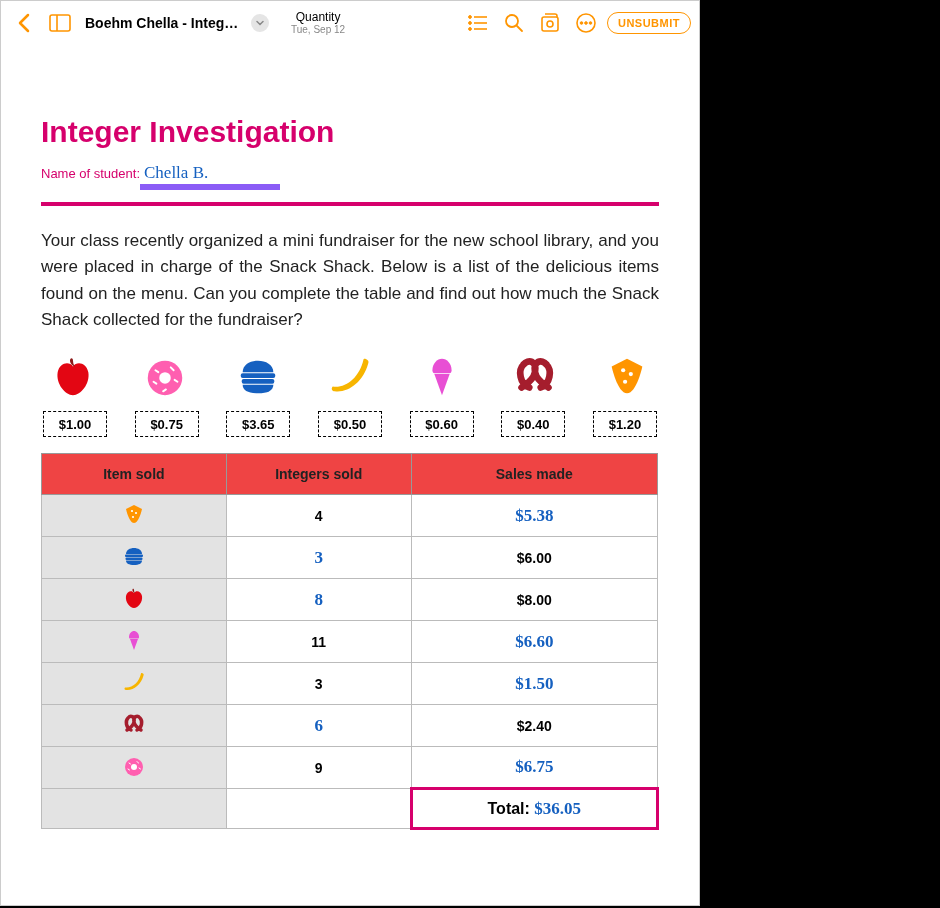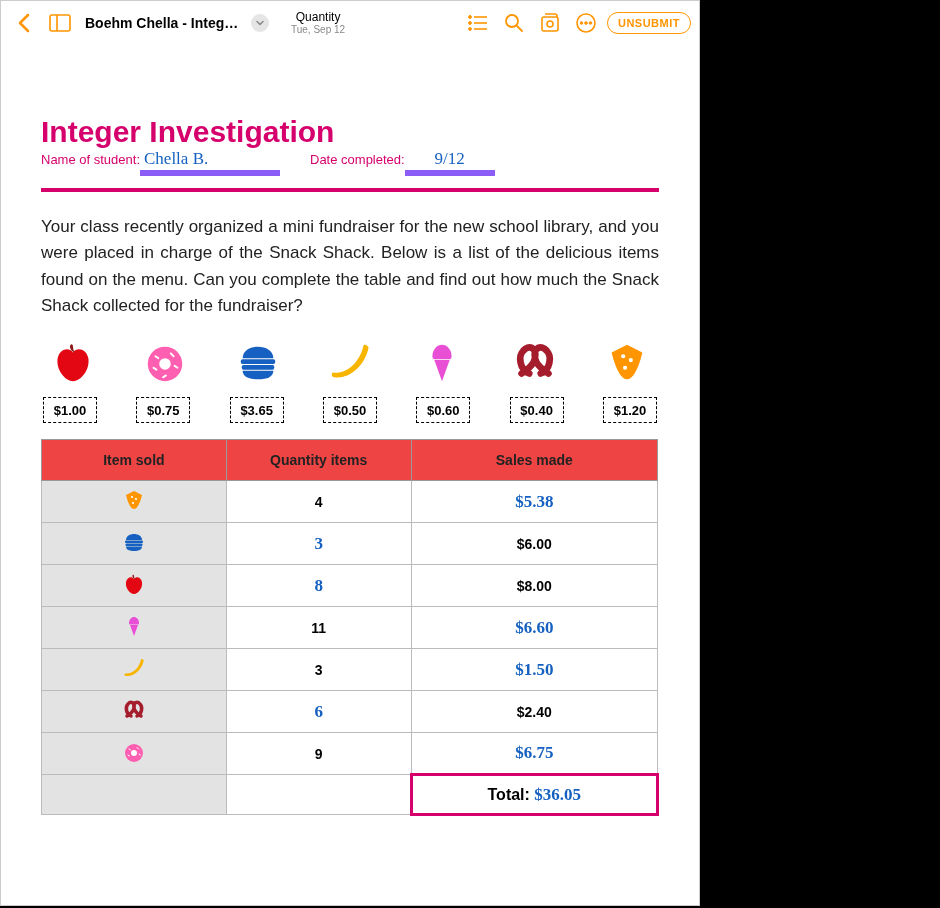--- a/index.html
+++ b/index.html
@@ -10,32 +10,32 @@
   .icon-btn svg { stroke: #ff9500; fill: none; }
   .doc-title-wrap { display: flex; align-items: center; gap: 6px; margin-left: 4px; }
   .doc-title { font-weight: 600; font-size: 14px; color: #000; max-width: 160px; overflow: hidden; text-overflow: ellipsis; white-space: nowrap; }
   .chev-circle { width: 18px; height: 18px; border-radius: 50%; background: #e5e5e5; display: flex; align-items: center; justify-content: center; }
   .submit-block { text-align: center; margin-left: 16px; line-height: 1.1; }
   .submit-status { font-size: 12px; font-weight: 500; color: #000; }
   .submit-date { font-size: 10px; color: #888; }
   .spacer { flex: 1; }
   .unsubmit-btn { border: 1.5px solid #ff9500; color: #ff9500; font-size: 11px; font-weight: 600; letter-spacing: 0.5px; padding: 4px 10px; border-radius: 14px; background: transparent; cursor: pointer; }
   .page { padding: 70px 40px 20px 40px; }
-  .worksheet-title { font-family: Futura, "Avenir Next", sans-serif; font-size: 30px; font-weight: 700; color: #d6006c; }
+  .worksheet-title { font-family: Futura, "Avenir Next", sans-serif; font-size: 30px; font-weight: 700; color: #d6006c; margin-bottom: 14px; }
   .meta-row { display: flex; gap: 30px; font-size: 13px; color: #d6006c; font-family: Futura, "Avenir Next", sans-serif; align-items: baseline; }
   .meta-field { display: flex; align-items: baseline; }
   .meta-line { border-bottom: 6px solid #8b5cf6; min-width: 140px; display: inline-block; text-align: left; padding: 0 4px 1px 4px; }
   .hand { font-family: "Comic Sans MS", "Bradley Hand", cursive; color: #1560c0; font-size: 17px; }
   .divider { height: 4px; background: #d6006c; margin-top: 12px; margin-bottom: 22px; }
   .body-text { font-size: 17px; color: #222; line-height: 1.55; text-align: justify; margin-bottom: 18px; }
   .snack-row { display: flex; justify-content: space-between; margin-bottom: 10px; padding: 0 2px; }
   .snack { width: 60px; height: 50px; display: flex; align-items: center; justify-content: center; }
   .snack svg { width: 46px; height: 46px; }
   .price-row { display: flex; justify-content: space-between; margin-bottom: 16px; padding: 0 2px; }
-  .price-box { width: 54px; height: 26px; border: 1px dashed #000; font-size: 13px; font-weight: 700; display: flex; align-items: center; justify-content: center; }
+  .price-box { width: 64px; height: 26px; border: 1px dashed #000; font-size: 13px; font-weight: 700; display: flex; align-items: center; justify-content: center; }
   table.sales { width: 100%; border-collapse: collapse; font-size: 14px; }
   table.sales th { background: #ef4444; color: #222; font-weight: 700; padding: 12px 6px; border: 1px solid #999; }
   table.sales td { border: 1px solid #bbb; padding: 7px 6px; text-align: center; height: 40px; }
   table.sales td.item-cell { background: #e3e3e3; width: 30%; }
   table.sales td.qty-cell { width: 30%; font-weight: 700; }
   table.sales td.sales-cell { width: 40%; font-weight: 700; }
   .mini-icon svg { width: 24px; height: 24px; }
   .total-outline { border: 3px solid #d6006c !important; font-size: 16px; }
   .total-label { font-weight: 700; color: #000; }
   .callout-line { position: absolute; top: 26px; left: 702px; width: 78px; height: 2px; background: #000; }
@@ -104,24 +104,20 @@
     <button class="unsubmit-btn">UNSUBMIT</button>
   </div>
 
   <div class="page">
     <h1 class="worksheet-title">Integer Investigation</h1>
     <div class="meta-row">
       <div class="meta-field">
         <span>Name of student:</span>
         <span class="meta-line hand">Chella  B.</span>
       </div>
-      <div class="meta-field">
-        <span>Date completed:</span>
-        <span class="meta-line hand" style="min-width:90px;text-align:center">9/12</span>
-      </div>
     </div>
     <div class="divider"></div>
     <p class="body-text">Your class recently organized a mini fundraiser for the new school library, and you were placed in charge of the Snack Shack. Below is a list of the delicious items found on the menu. Can you complete the table and find out how much the Snack Shack collected for the fundraiser?</p>
 
     <div class="snack-row">
       <div class="snack">
           <svg viewBox="0 0 48 48">
             <path fill="#e30613" d="M24 14c-4-6-14-4-16 6-2 12 8 24 16 24s18-12 16-24c-2-10-12-12-16-6z"></path>
             <path fill="#8b1a1a" d="M24 8c0 4 2 6 2 6s-4-1-5-5 3-5 3-1z"></path>
           </svg>
@@ -181,21 +177,21 @@
       <div class="price-box">$0.50</div>
       <div class="price-box">$0.60</div>
       <div class="price-box">$0.40</div>
       <div class="price-box">$1.20</div>
     </div>
 
     <table class="sales">
       <thead>
         <tr>
           <th>Item sold</th>
-          <th>Quantity items</th>
+          <th>Integers sold</th>
           <th>Sales made</th>
         </tr>
       </thead>
       <tbody id="sales-body">
           <tr>
             <td class="item-cell"><span class="mini-icon"><svg viewBox="0 0 48 48">
                   <path fill="#ff9500" d="M24 6 L40 14 C40 14 34 42 24 42 C14 42 8 14 8 14 Z"></path>
                   <circle cx="20" cy="18" r="2.2" fill="#fff"></circle>
                   <circle cx="28" cy="22" r="2.2" fill="#fff"></circle>
                   <circle cx="22" cy="30" r="2.2" fill="#fff"></circle>

